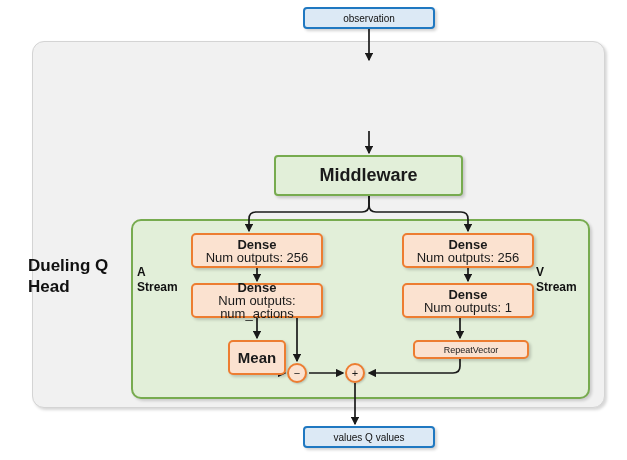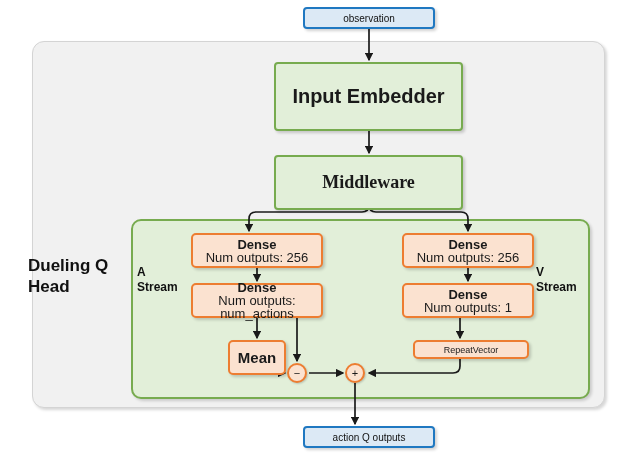--- a/index.html
+++ b/index.html
@@ -61,21 +61,21 @@
   .blue-node {
     background: #dce9f5;
     border: 2px solid #1f78c1;
     border-radius: 4px;
     box-shadow: 2px 2px 3px rgba(0,0,0,0.18);
     font-size: 10px;
     color: #111111;
   }
 
   #input-embedder { left: 274px; top: 62px; width: 189px; height: 69px; font-size: 20px; }
-  #middleware     { left: 274px; top: 155px; width: 189px; height: 55px; font-size: 18px; font-family: Liberation Serif, serif; }
+  #middleware     { left: 274px; top: 155px; width: 189px; height: 41px; font-size: 18px; }
 
   #obs-box        { left: 303px; top: 7px;  width: 132px; height: 22px; }
   #out-box        { left: 303px; top: 426px; width: 132px; height: 22px; }
 
   .dense-box { font-size: 13px; line-height: 13px; }
   .dense-box .t1 { font-weight: bold; }
   #a-dense-1 { left: 191px; top: 233px; width: 132px; height: 35px; }
   #a-dense-2 { left: 191px; top: 283px; width: 132px; height: 35px; }
   #v-dense-1 { left: 402px; top: 233px; width: 132px; height: 35px; }
   #v-dense-2 { left: 402px; top: 283px; width: 132px; height: 35px; }
@@ -147,23 +147,20 @@
       <path d="M 460 359 L 460 366 Q 460 373 453 373 L 369 373"></path>
 
       <path d="M 355 383 L 355 424"></path>
     </g>
   </svg>
 
   <div class="abs node blue-node" id="obs-box">
     <span>observation</span>
   </div>
 
-  <div class="abs node green-node" id="input-embedder">
-    <span>Input Embedder</span>
-  </div>
 
   <div class="abs node green-node" id="middleware">
     <span>Middleware</span>
   </div>
 
   <div class="abs label-title" id="dueling-label">
     <div>Dueling Q</div>
     <div>Head</div>
   </div>
 
@@ -206,16 +203,16 @@
   </div>
 
   <div class="abs op-circle" id="minus-op">
     <span>−</span>
   </div>
   <div class="abs op-circle" id="plus-op">
     <span>+</span>
   </div>
 
   <div class="abs node blue-node" id="out-box">
-    <span>action Q outputs</span>
+    <span>values Q values</span>
   </div>
 
 </div>
 
 </body></html>

